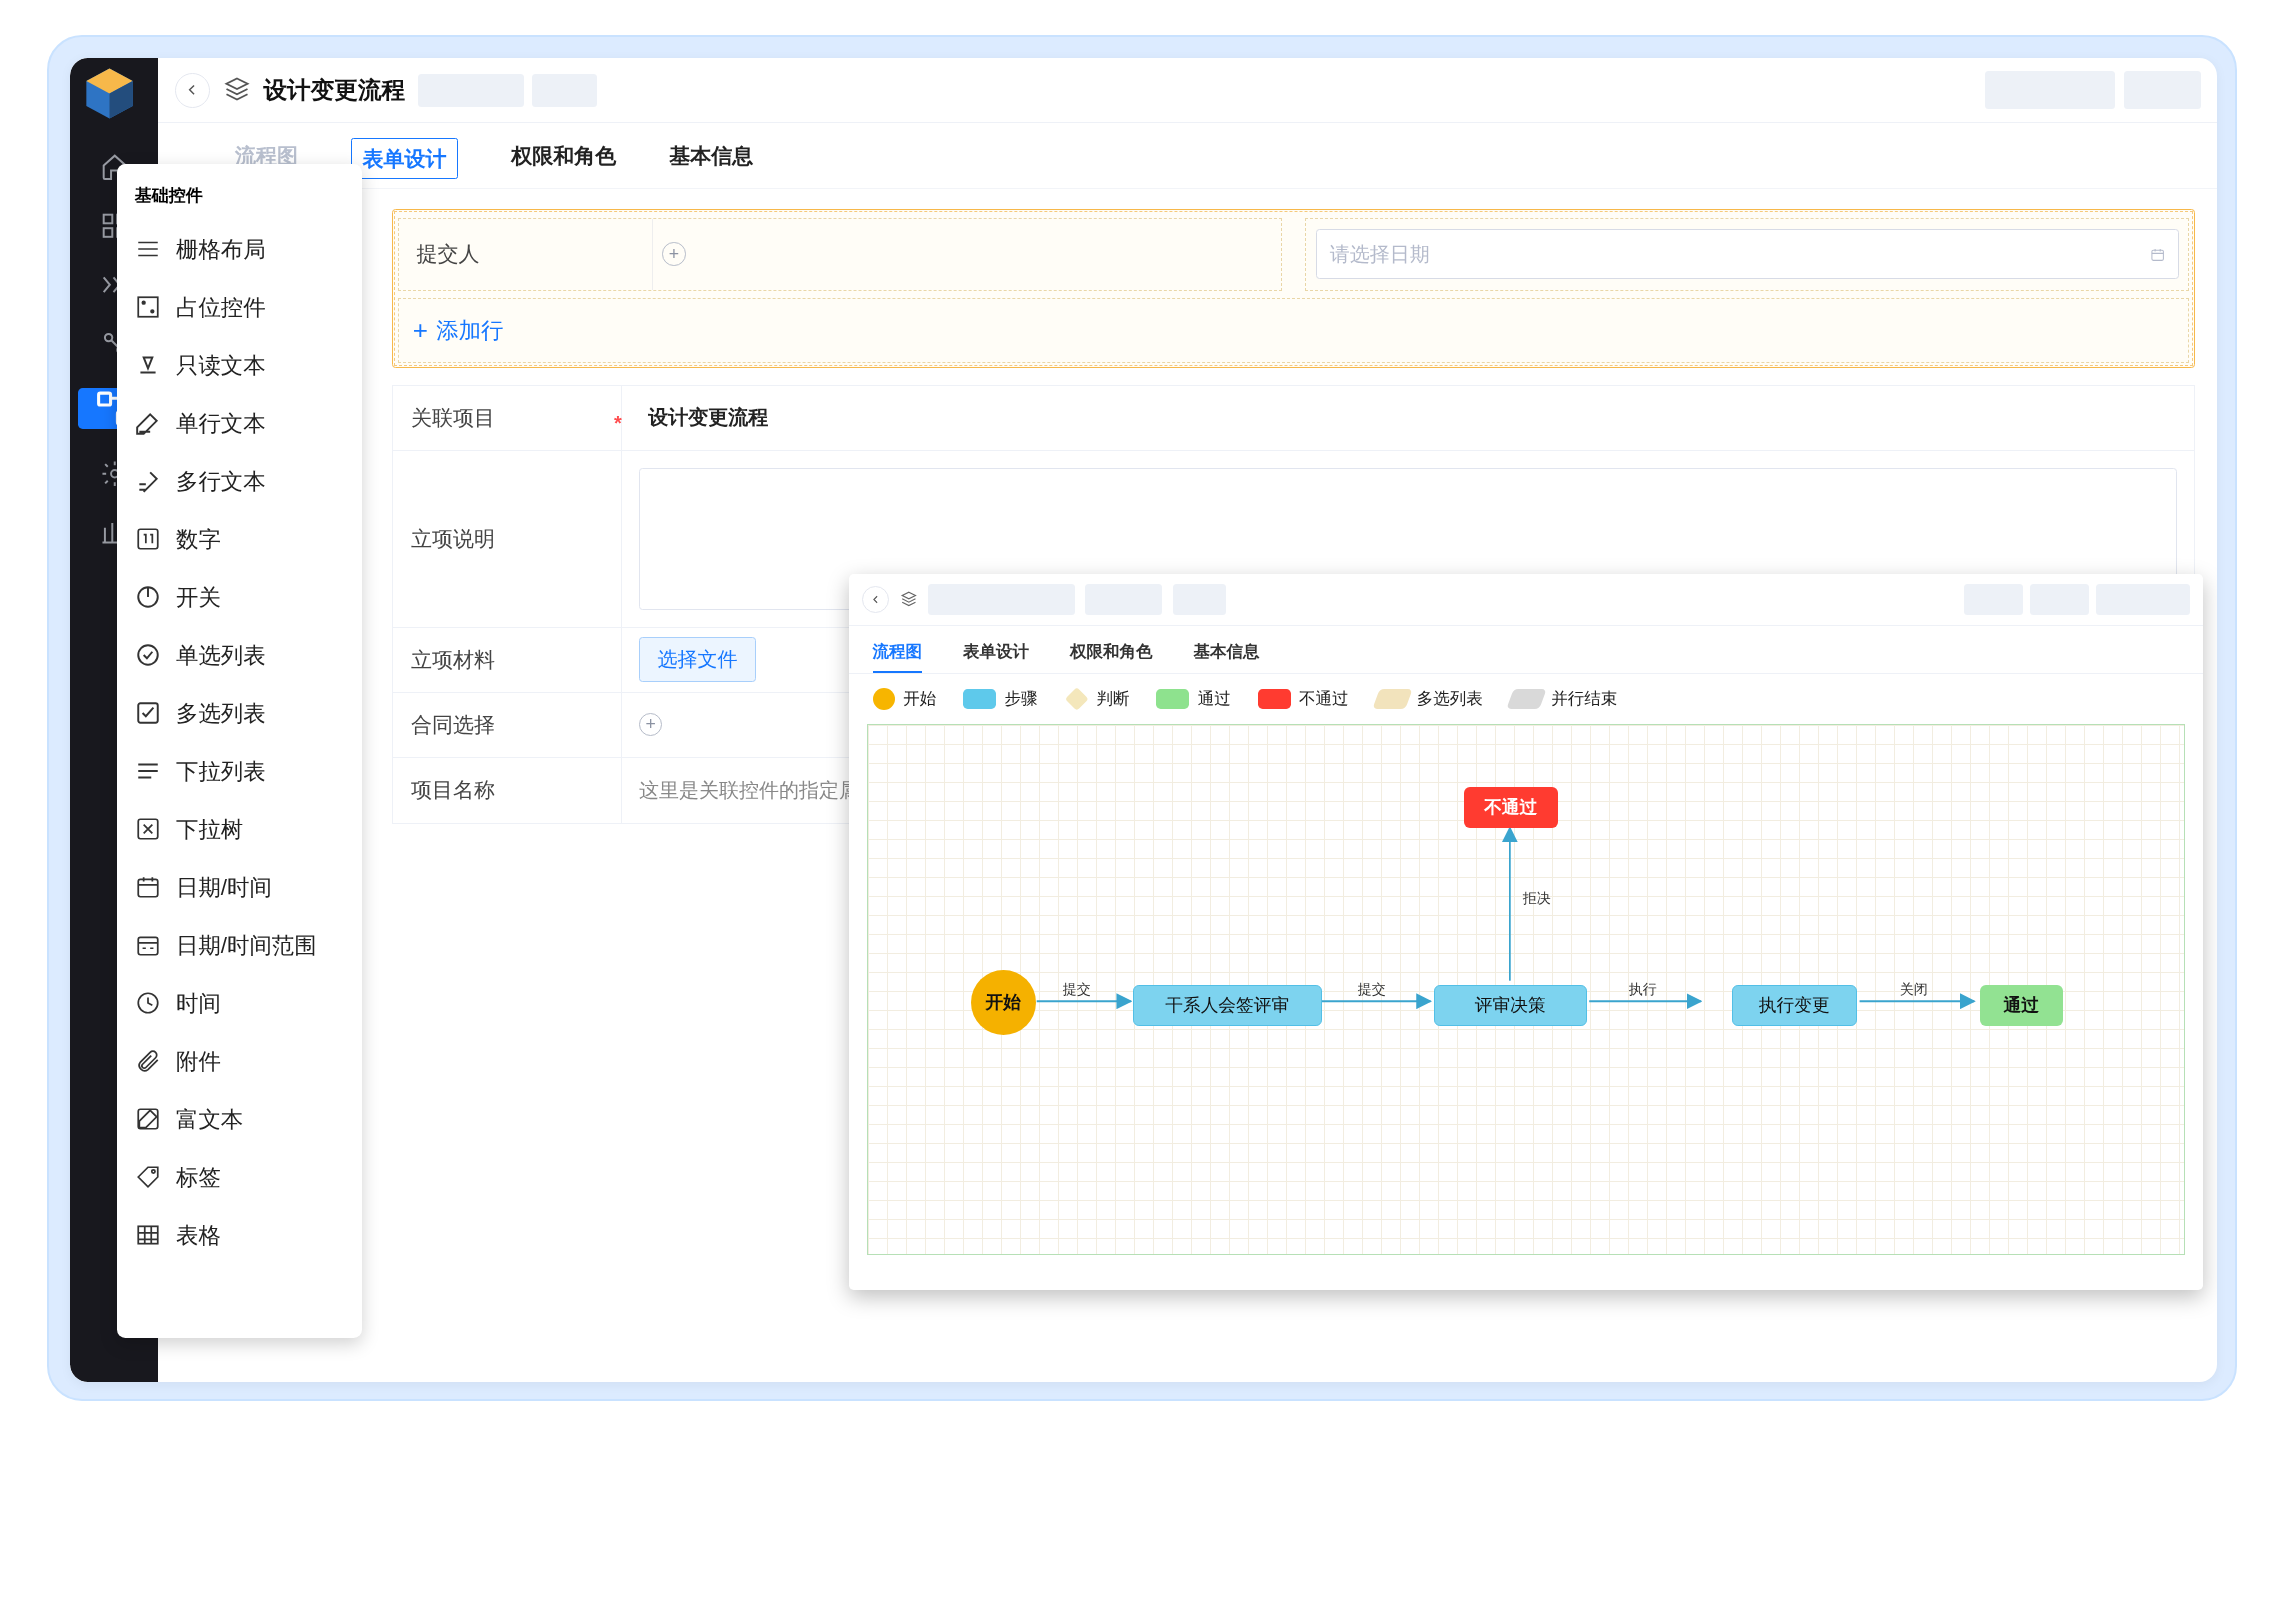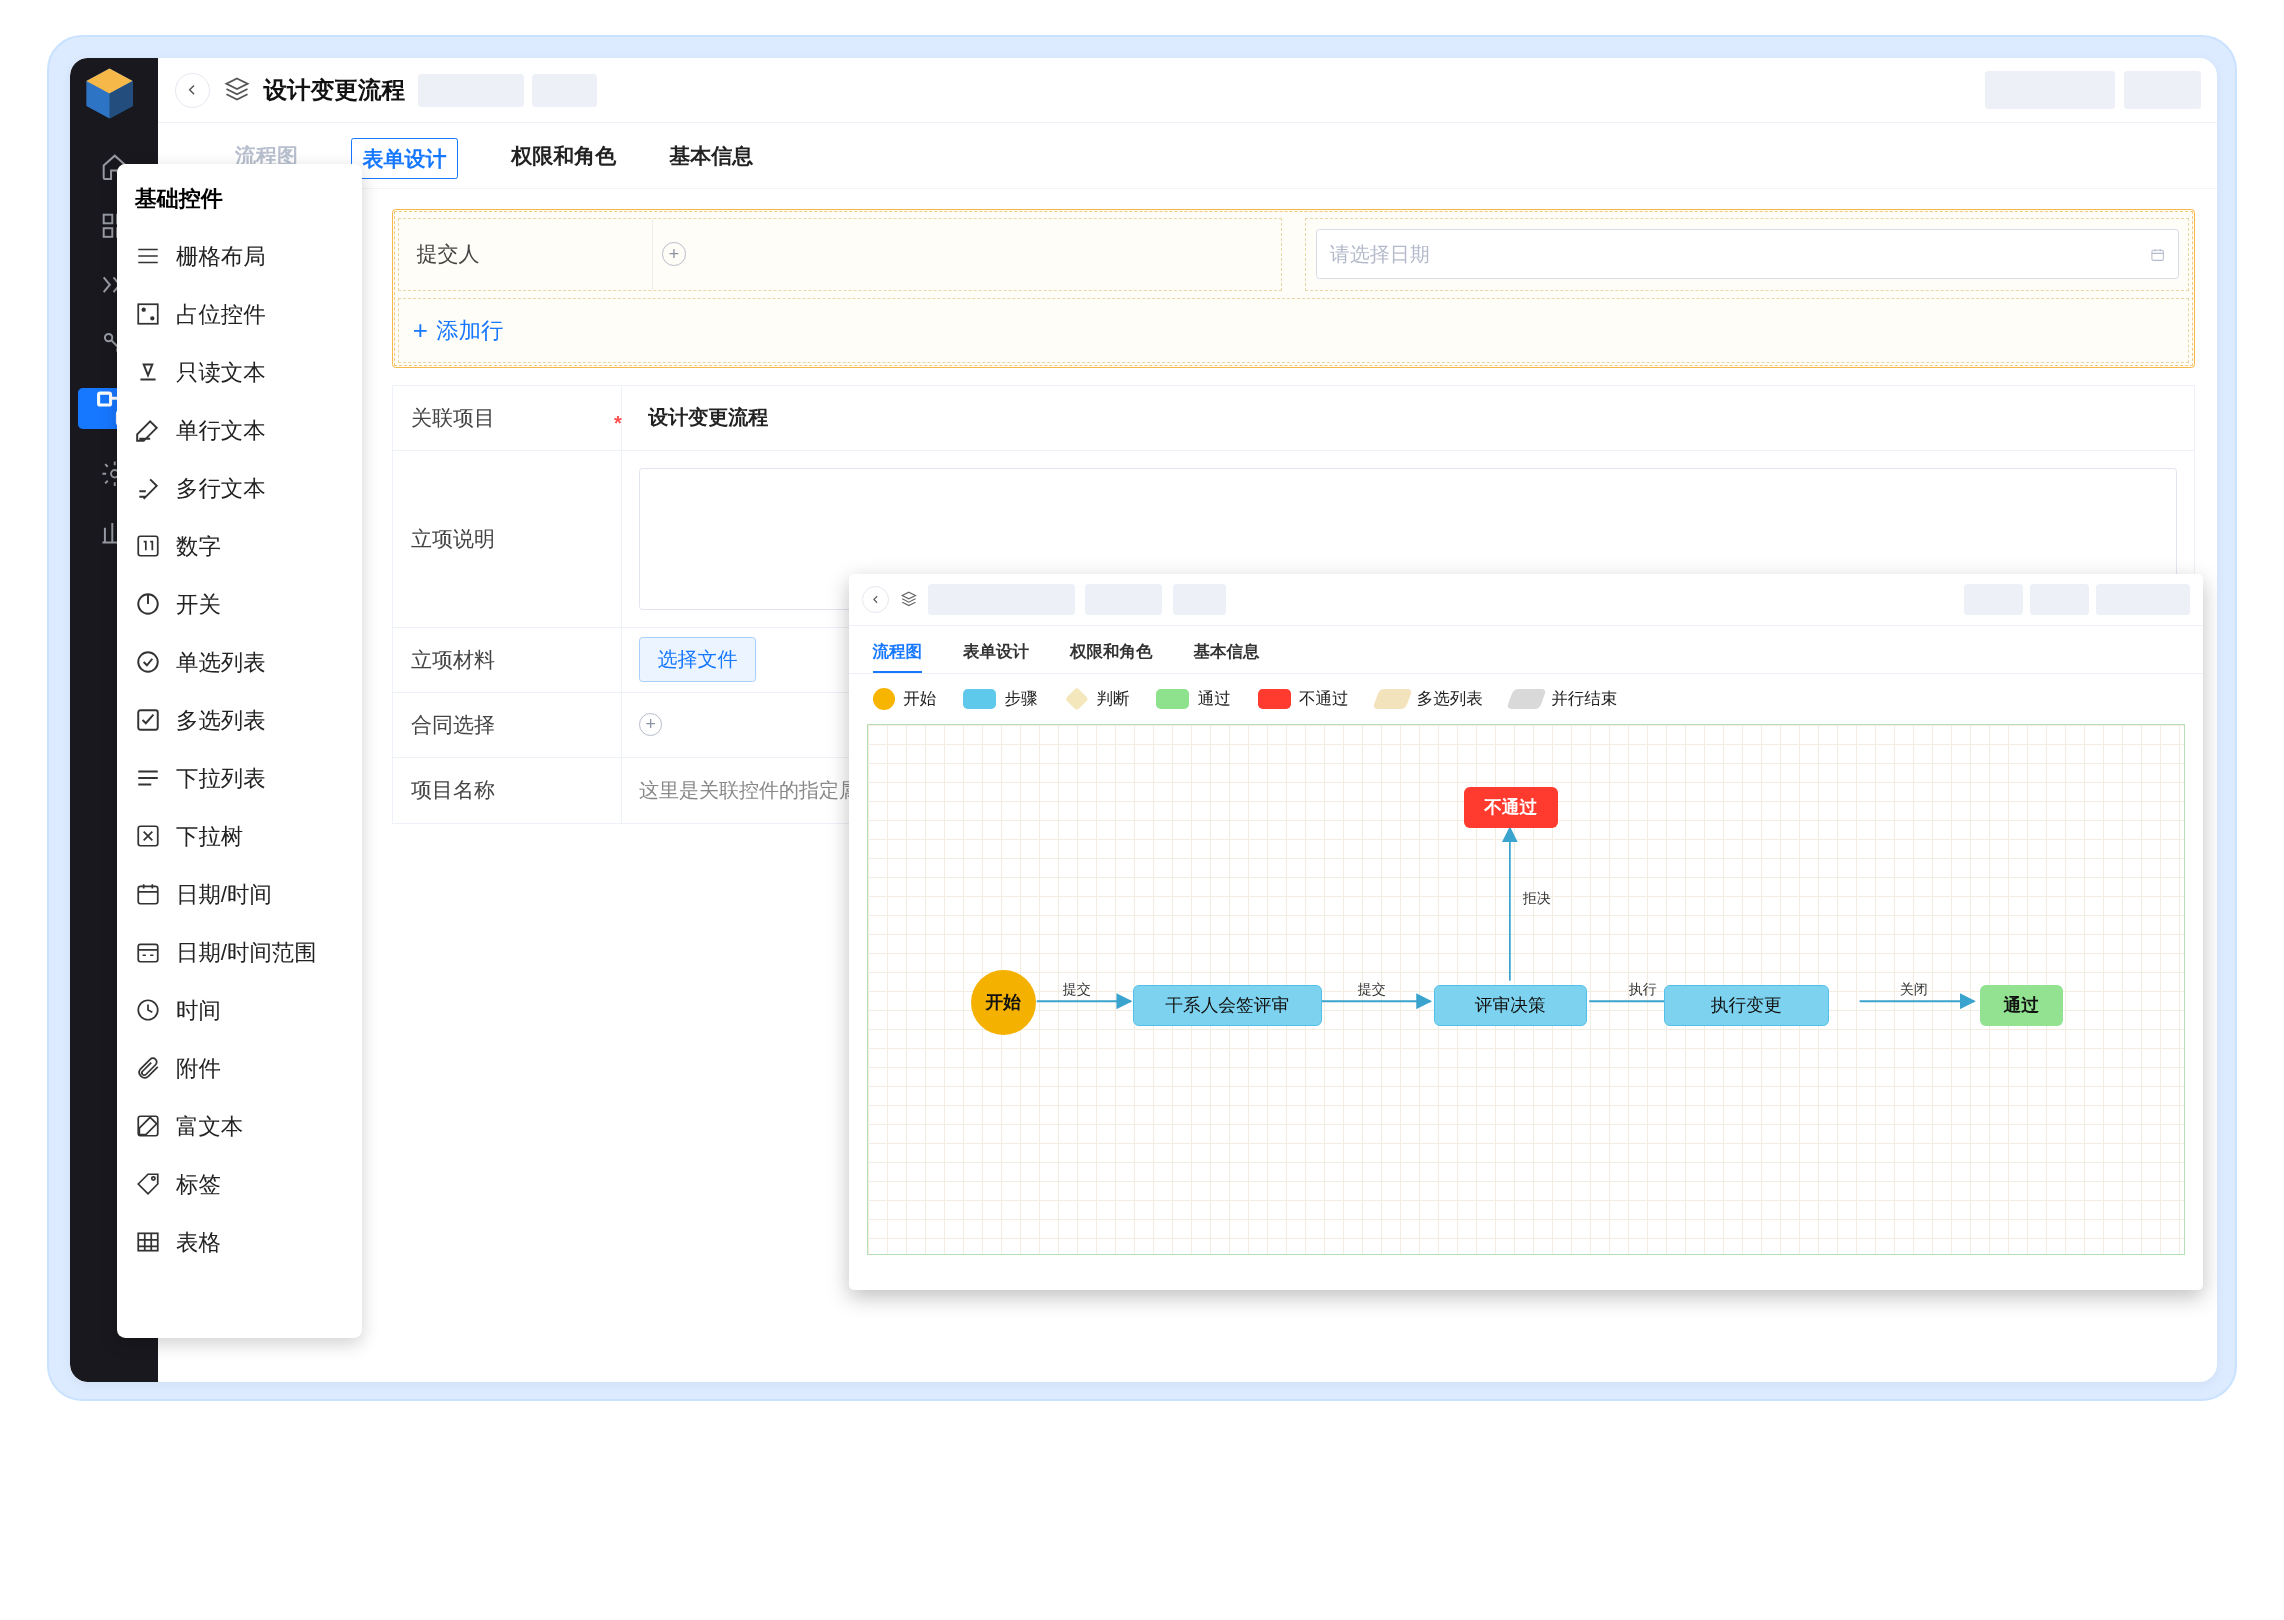--- a/index.html
+++ b/index.html
@@ -80,21 +80,21 @@
   
   .palette{
     position:absolute; left:47px; top:106px;
     width:245px; height:1174px;
     background:#fff;
     border-radius:8.3px;
     box-shadow:0 5.9px 17.7px rgba(0,0,0,.18);
     padding:16.5px 0;
     z-index:20;
   }
-  .palette h3{font-size:22px;font-weight:600;padding:3.5px 17.7px 13px;}
+  .palette h3{font-size:17px;font-weight:600;padding:3.5px 17.7px 13px;}
   .palette .row{
     display:flex;align-items:center;gap:15.3px;
     padding:0 17.7px;height:58px;
     font-size:22.4px;color:#222;cursor:grab;
   }
   .picon{width:26px;height:26px;flex:0 0 26px;}
   .picon svg{width:100%;height:100%;}
 
   
   .canvas{
@@ -576,21 +576,21 @@
             <line x1="285" y1="470" x2="445" y2="470"></line>
             <line x1="770" y1="470" x2="955" y2="470"></line>
             <line x1="1225" y1="470" x2="1415" y2="470"></line>
             <line x1="1685" y1="470" x2="1880" y2="470"></line>
             <line x1="1090" y1="435" x2="1090" y2="175"></line>
           </g>
         </svg>
         <div class="node n-start" style="left:103px;top:245px">开始</div>
         <div class="node n-step" style="left:265px;top:260px;width:189px;height:41px">干系人会签评审</div>
         <div class="node n-step" style="left:566px;top:260px;width:153px;height:41px">评审决策</div>
-        <div class="node n-step" style="left:796px;top:260px;width:165px;height:41px">执行变更</div>
+        <div class="node n-step" style="left:864px;top:260px;width:125px;height:41px">执行变更</div>
         <div class="node n-pass" style="left:1112px;top:260px;width:83px;height:41px">通过</div>
         <div class="node n-fail" style="left:596px;top:62px;width:94px;height:41px">不通过</div>
 
         <div class="edge-label" style="left:195px;top:256px">提交</div>
         <div class="edge-label" style="left:490px;top:256px">提交</div>
         <div class="edge-label" style="left:761px;top:256px">执行</div>
         <div class="edge-label" style="left:1032px;top:256px">关闭</div>
         <div class="edge-label" style="left:655px;top:165px">拒决</div>
       </div>
     </div>

